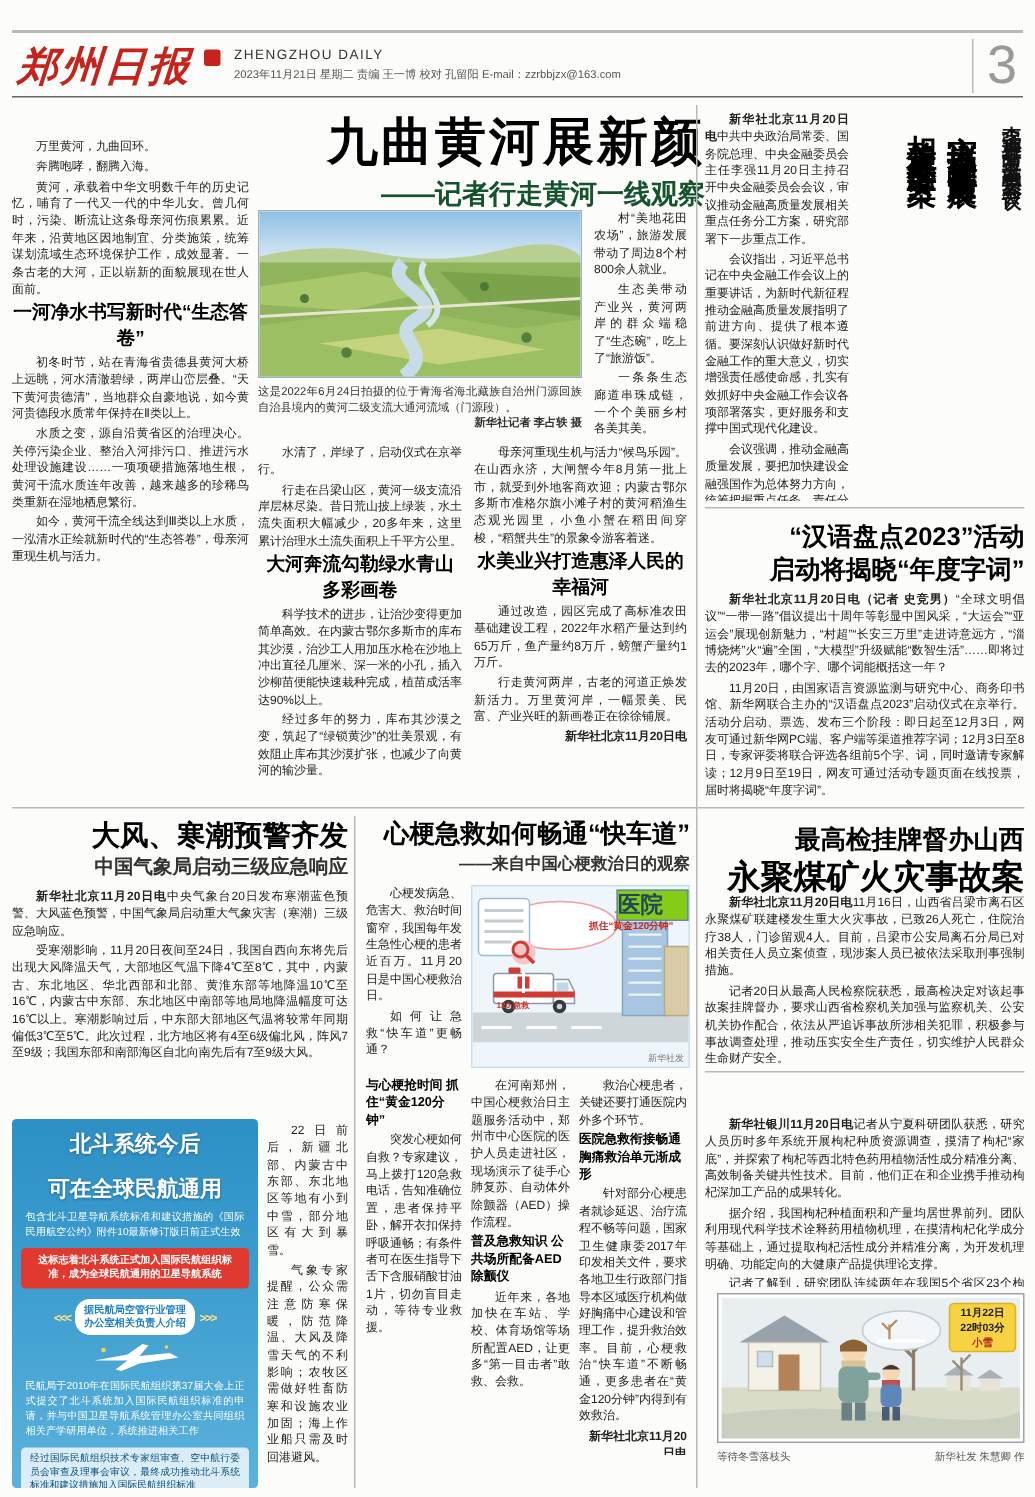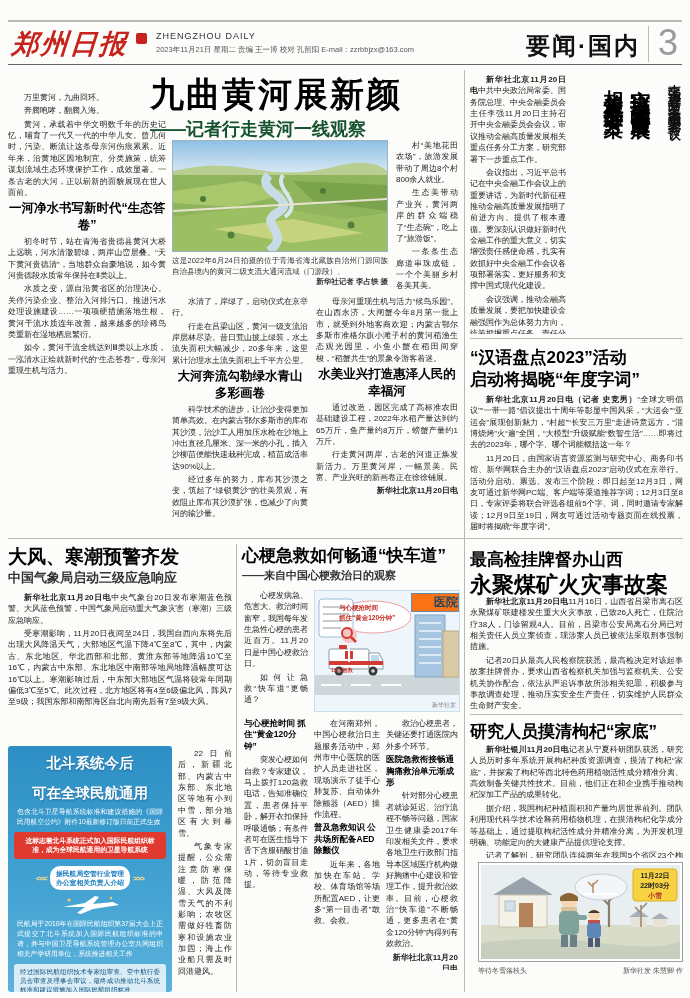--- a/index.html
+++ b/index.html
@@ -6,21 +6,21 @@
   #page{position:relative;width:690px;height:998px;background:#fcfcfa;margin:0 auto;overflow:hidden;
         font-family:"Liberation Sans",sans-serif;color:#1a1a1a;}
   .abs{position:absolute;}
   .rule{background:#b9b9b6;}
   .just{text-align:justify;}
   .clip{overflow:hidden;}
   .b8{font-size:8px;line-height:1.42;color:#222;}
   .b8 p{margin:0 0 2px;text-indent:2em;}
   .b75{font-size:7.5px;line-height:1.4;color:#333;}
   .wire{font-weight:bold;}
-  .center{text-align:left;}
+  .center{text-align:right;}
   .sh1{font-weight:bold;font-size:12.5px;line-height:1.35;text-align:center;margin:5px 0 4px;text-indent:0!important;color:#000;}
   .ending{text-align:right;font-weight:bold;text-indent:0!important;}
   .htitle{font-weight:bold;color:#000;}
   .colsub{font-weight:bold;font-size:8.5px;line-height:1.35;margin:4px 0 3px;text-indent:0!important;text-align:left;color:#000;}
   .vwrap{writing-mode:vertical-rl;}
   .vkicker{display:block;font-size:13px;font-weight:600;letter-spacing:3px;margin-left:10px;color:#111;}
   .vline{display:block;font-size:20px;font-weight:900;letter-spacing:3px;color:#000;}
   .masthead{color:#c5231c;font-family:"Liberation Serif",serif;font-weight:900;font-style:italic;
             font-size:27px;letter-spacing:2px;transform:skewX(-4deg);}
   .seal{width:11px;height:11px;background:#c5231c;border-radius:2px;}
@@ -37,21 +37,20 @@
 </head>
 <body>
 
 <div id="page">
 
   <div class="abs rule" style="left:8px;top:20px;width:674px;height:2px"></div>
   <div class="abs masthead" style="left:12px;top:26px">郑州日报</div>
   <div class="abs seal" style="left:136px;top:33px"></div>
   <div class="abs" style="left:156px;top:31px;font-size:9px;font-weight:normal;letter-spacing:1px;color:#333">ZHENGZHOU DAILY</div>
   <div class="abs" style="left:156px;top:45px;font-size:7.5px;color:#555">2023年11月21日 星期二 责编 王一博 校对 孔留阳 E-mail：zzrbbjzx@163.com</div>
-  <div class="abs" style="left:520px;top:30px;width:120px;text-align:right;font-size:24px;font-weight:900;letter-spacing:2px;color:#111">要闻·国内</div>
   <div class="abs rule" style="left:648px;top:26px;width:1px;height:36px"></div>
   <div class="abs" style="left:654px;top:22px;width:28px;text-align:center;font-size:36px;color:#9a9a9a">3</div>
   <div class="abs rule" style="left:8px;top:64px;width:674px;height:1px;background:#666"></div>
 
   <div class="abs center" style="left:150px;top:72px;width:320px;font-size:34px;font-weight:900;letter-spacing:2px;color:#000">九曲黄河展新颜</div>
   <div class="abs center" style="left:150px;top:117px;width:320px;font-size:18px;font-weight:bold;color:#14532d">——记者行走黄河一线观察</div>
 
   <div class="abs b8 just clip" style="left:8px;top:92px;width:158px;height:442px">
     <p>万里黄河，九曲回环。</p>
     <p>奔腾咆哮，翻腾入海。</p>
@@ -140,21 +139,20 @@
 
   <div class="abs center htitle" style="left:470px;top:548px;width:213px;font-size:17px">最高检挂牌督办山西</div>
   <div class="abs center htitle" style="left:470px;top:570px;width:213px;font-size:22px">永聚煤矿火灾事故案</div>
   <div class="abs b8 just clip" style="left:470px;top:596px;width:213px;height:114px">
     <p><span class="wire">新华社北京11月20日电</span><span>11月16日，山西省吕梁市离石区永聚煤矿联建楼发生重大火灾事故，已致26人死亡，住院治疗38人，门诊留观4人。目前，吕梁市公安局离石分局已对相关责任人员立案侦查，现涉案人员已被依法采取刑事强制措施。</span></p>
     <p>记者20日从最高人民检察院获悉，最高检决定对该起事故案挂牌督办，要求山西省检察机关加强与监察机关、公安机关协作配合，依法从严追诉事故所涉相关犯罪，积极参与事故调查处理，推动压实安全生产责任，切实维护人民群众生命财产安全。</p>
   </div>
 
   <div class="abs rule" style="left:470px;top:714px;width:213px;height:1px"></div>
 
-  <div class="abs center htitle" style="left:470px;top:720px;width:213px;font-size:17px">研究人员摸清枸杞“家底”</div>
   <div class="abs b8 just clip" style="left:470px;top:744px;width:213px;height:114px">
     <p><span class="wire">新华社银川11月20日电</span><span>记者从宁夏科研团队获悉，研究人员历时多年系统开展枸杞种质资源调查，摸清了枸杞“家底”，并探索了枸杞等西北特色药用植物活性成分精准分离、高效制备关键共性技术。目前，他们正在和企业携手推动枸杞深加工产品的成果转化。</span></p>
     <p>据介绍，我国枸杞种植面积和产量均居世界前列。团队利用现代科学技术诠释药用植物机理，在摸清枸杞化学成分等基础上，通过提取枸杞活性成分并精准分离，为开发机理明确、功能定向的大健康产品提供理论支撑。</p>
     <p>记者了解到，研究团队连续两年在我国5个省区23个枸杞种植基地采集了212批样品，通过对样品的研究和分析，首次提出了多维品质评价指标体系。</p>
   </div>
 
   <div class="abs" style="left:478px;top:862px;width:205px;height:100px;border:1px solid #9aa3a8;background:#fff;box-sizing:border-box;padding:2px">
     <svg width="199" height="94" viewBox="0 0 199 94">
       <rect width="199" height="94" fill="#e9eef1"></rect>
       <rect y="60" width="199" height="34" fill="#d8dcc8"></rect>
@@ -287,21 +285,21 @@
         <line x1="8" y1="37" x2="26" y2="37" stroke="#c4ccd2" stroke-width="2"></line>
         <circle cx="34" cy="44" r="8" fill="#f6c6c6"></circle>
         <circle cx="32" cy="42" r="5" fill="none" stroke="#d23b33" stroke-width="2"></circle>
         <line x1="36" y1="46" x2="41" y2="51" stroke="#d23b33" stroke-width="2.5"></line>
       </g>
     </svg>
     <div class="abs center" style="left:24px;top:12px;width:110px;font-size:6.5px;font-weight:bold;color:#c22a20;line-height:1.5">
       <div>与心梗抢时间</div>
       <div>抓住“黄金120分钟”</div>
     </div>
-    <div class="abs" style="left:96px;top:2px;width:46px;background:#f97316;border:1px solid #6a89a3;text-align:right;font-size:12px;font-weight:900;color:#23455e">医院</div>
+    <div class="abs" style="left:96px;top:2px;width:46px;background:#84cc16;border:1px solid #6a89a3;text-align:left;font-size:15px;font-weight:900;color:#23455e">医院</div>
     <div class="abs" style="left:16px;top:76px;font-size:5.5px;font-weight:bold;color:#d23b33">120·急救</div>
     <div class="abs" style="right:3px;bottom:1px;font-size:6px;color:#777">新华社发</div>
   </div>
 
   <div class="abs b8 just clip" style="left:244px;top:718px;width:64px;height:252px">
     <p class="colsub">与心梗抢时间 抓住“黄金120分钟”</p>
     <p>突发心梗如何自救？专家建议，马上拨打120急救电话，告知准确位置，患者保持平卧，解开衣扣保持呼吸通畅；有条件者可在医生指导下舌下含服硝酸甘油1片，切勿盲目走动，等待专业救援。</p>
   </div>
   <div class="abs b8 just clip" style="left:314px;top:718px;width:66px;height:252px">
     <p>在河南郑州，中国心梗救治日主题服务活动中，郑州市中心医院的医护人员走进社区，现场演示了徒手心肺复苏、自动体外除颤器（AED）操作流程。</p>

